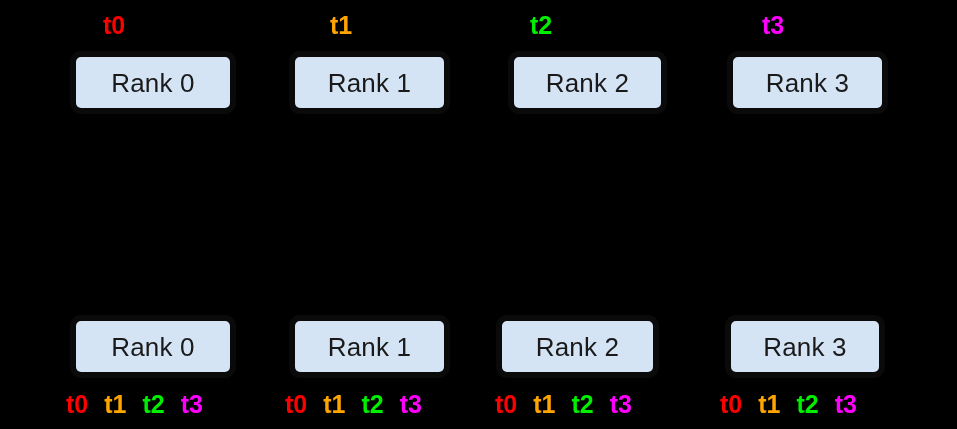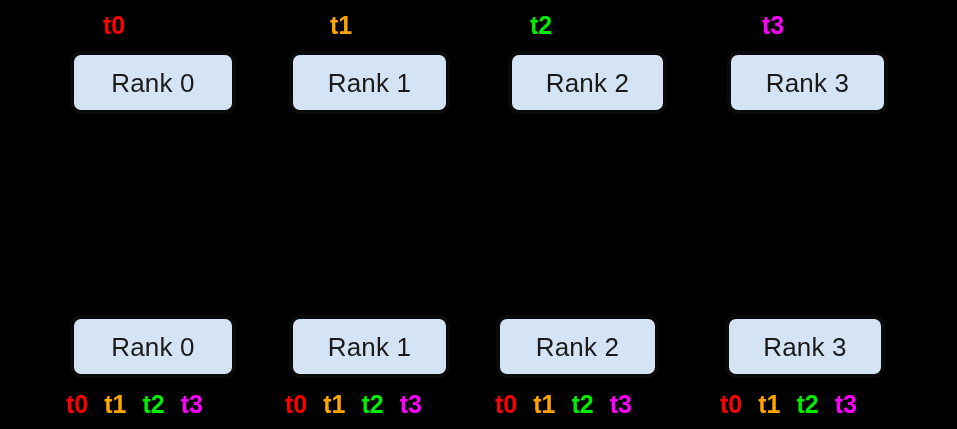--- a/index.html
+++ b/index.html
@@ -14,21 +14,21 @@
   #canvas {
     position: relative;
     width: 957px;
     height: 429px;
     background: #000000;
     overflow: hidden;
   }
   .rank-box {
     position: absolute;
     background: #D4E4F4;
-    border: 4px solid #15803d;
+    border: 6px solid #15803d;
     border-radius: 11px;
     box-sizing: border-box;
     display: flex;
     align-items: center;
     justify-content: center;
   }
   .rank-label {
     font-family: "Liberation Sans", sans-serif;
     font-size: 26px;
     color: #1a1a1a;

